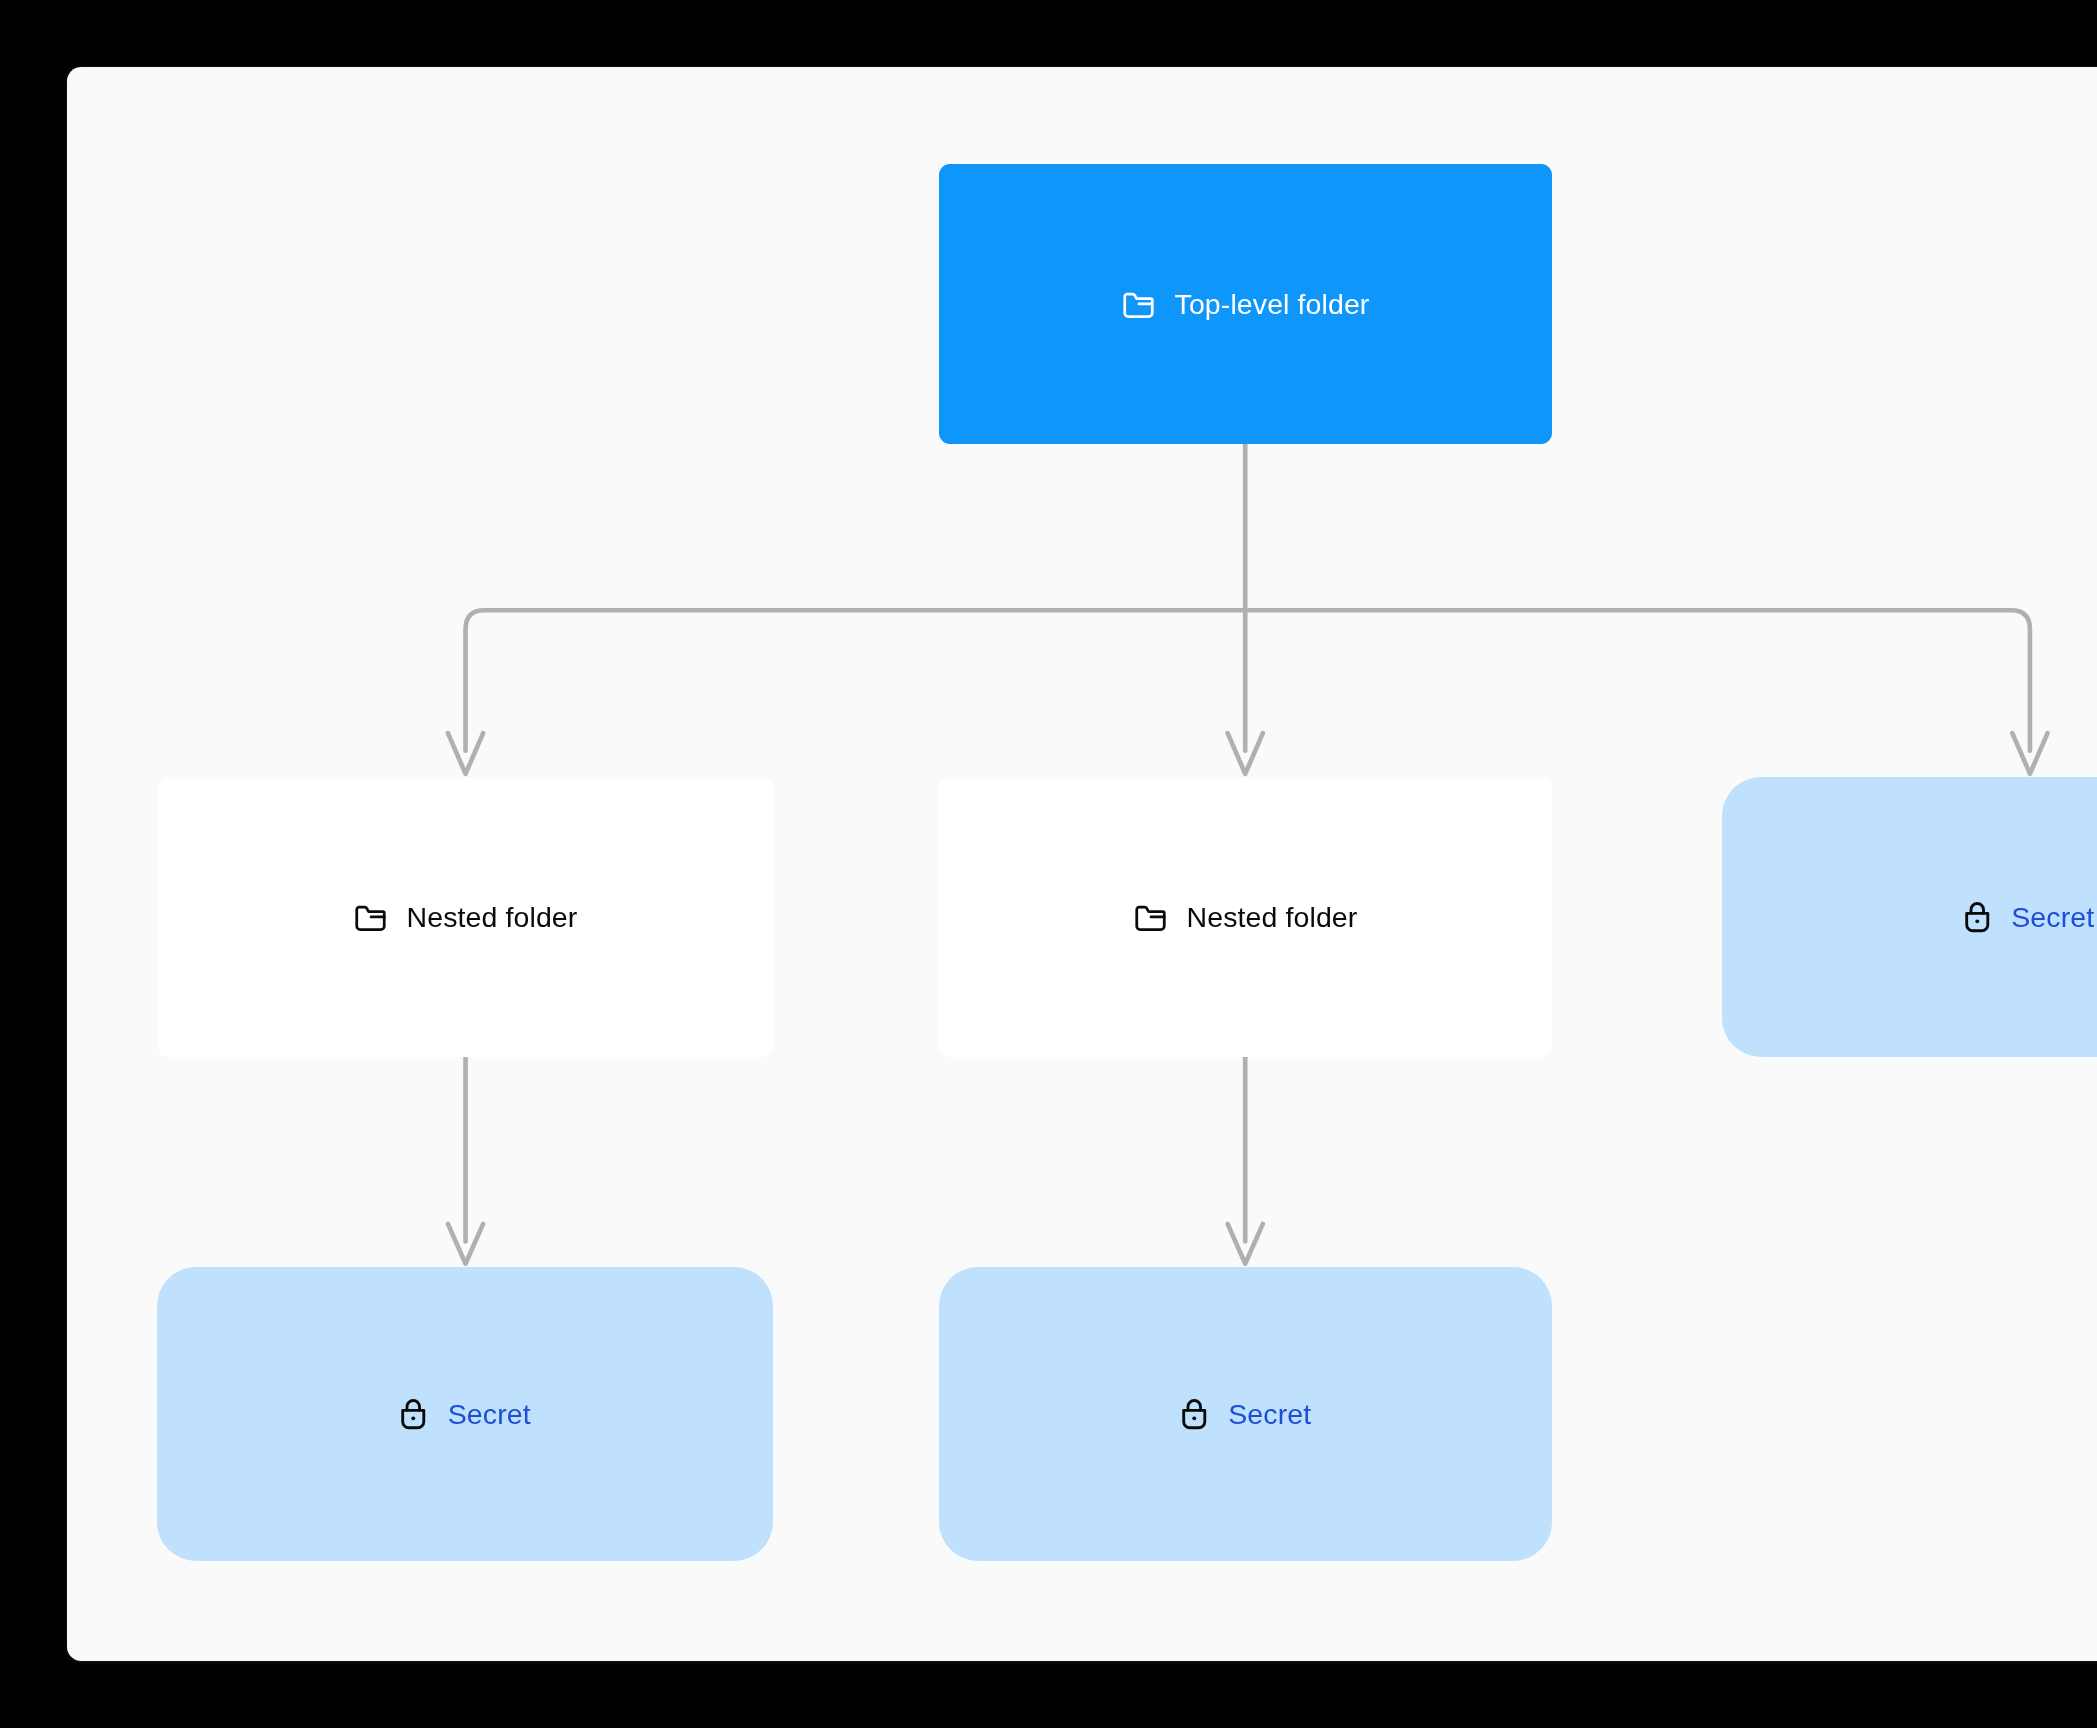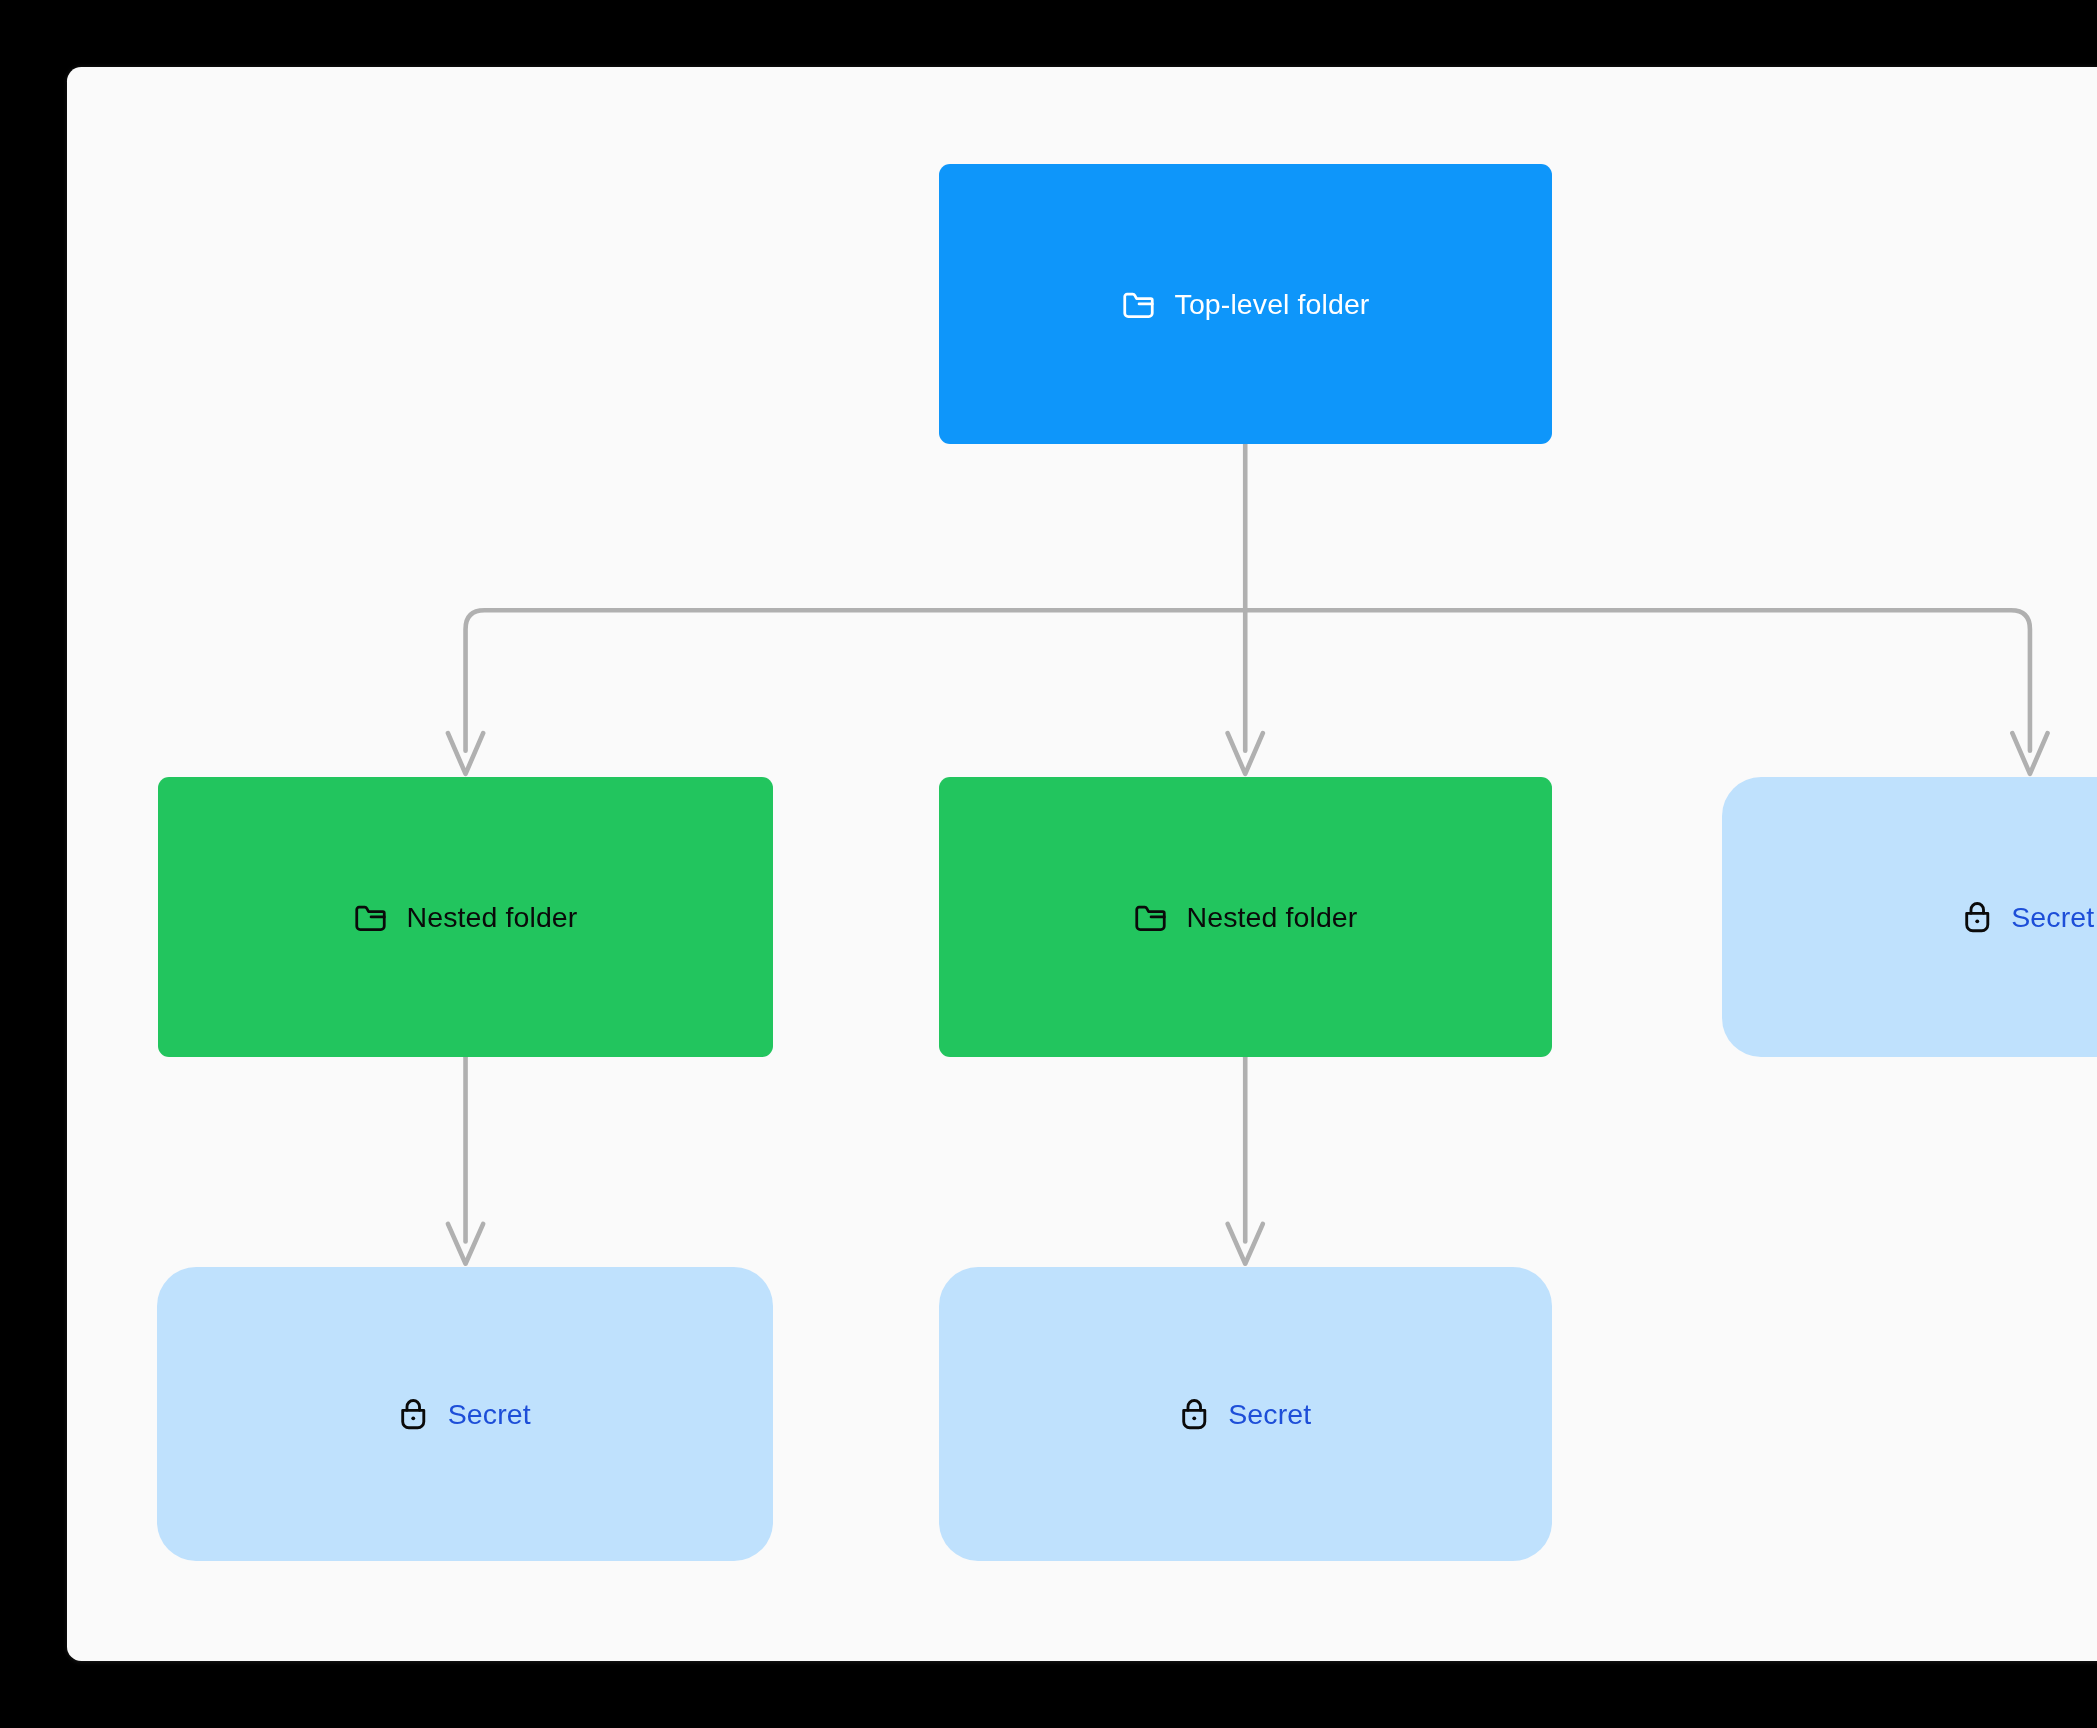--- a/index.html
+++ b/index.html
@@ -63,21 +63,21 @@
   
   .node--root {
     background: #0E96FA;
     border-radius: 11px;
   }
   .node--root .node-label {
     color: #FFFFFF;
     font-size: 28.5px;
   }
   .node--folder {
-    background: #22c55e;
+    background: #ffffff;
     border-radius: 11px;
   }
   .node--folder .node-label {
     color: #0A0A0A;
     font-size: 28.5px;
   }
   .node--secret {
     background: #BFE1FD;
     border-radius: 39px;
   }

